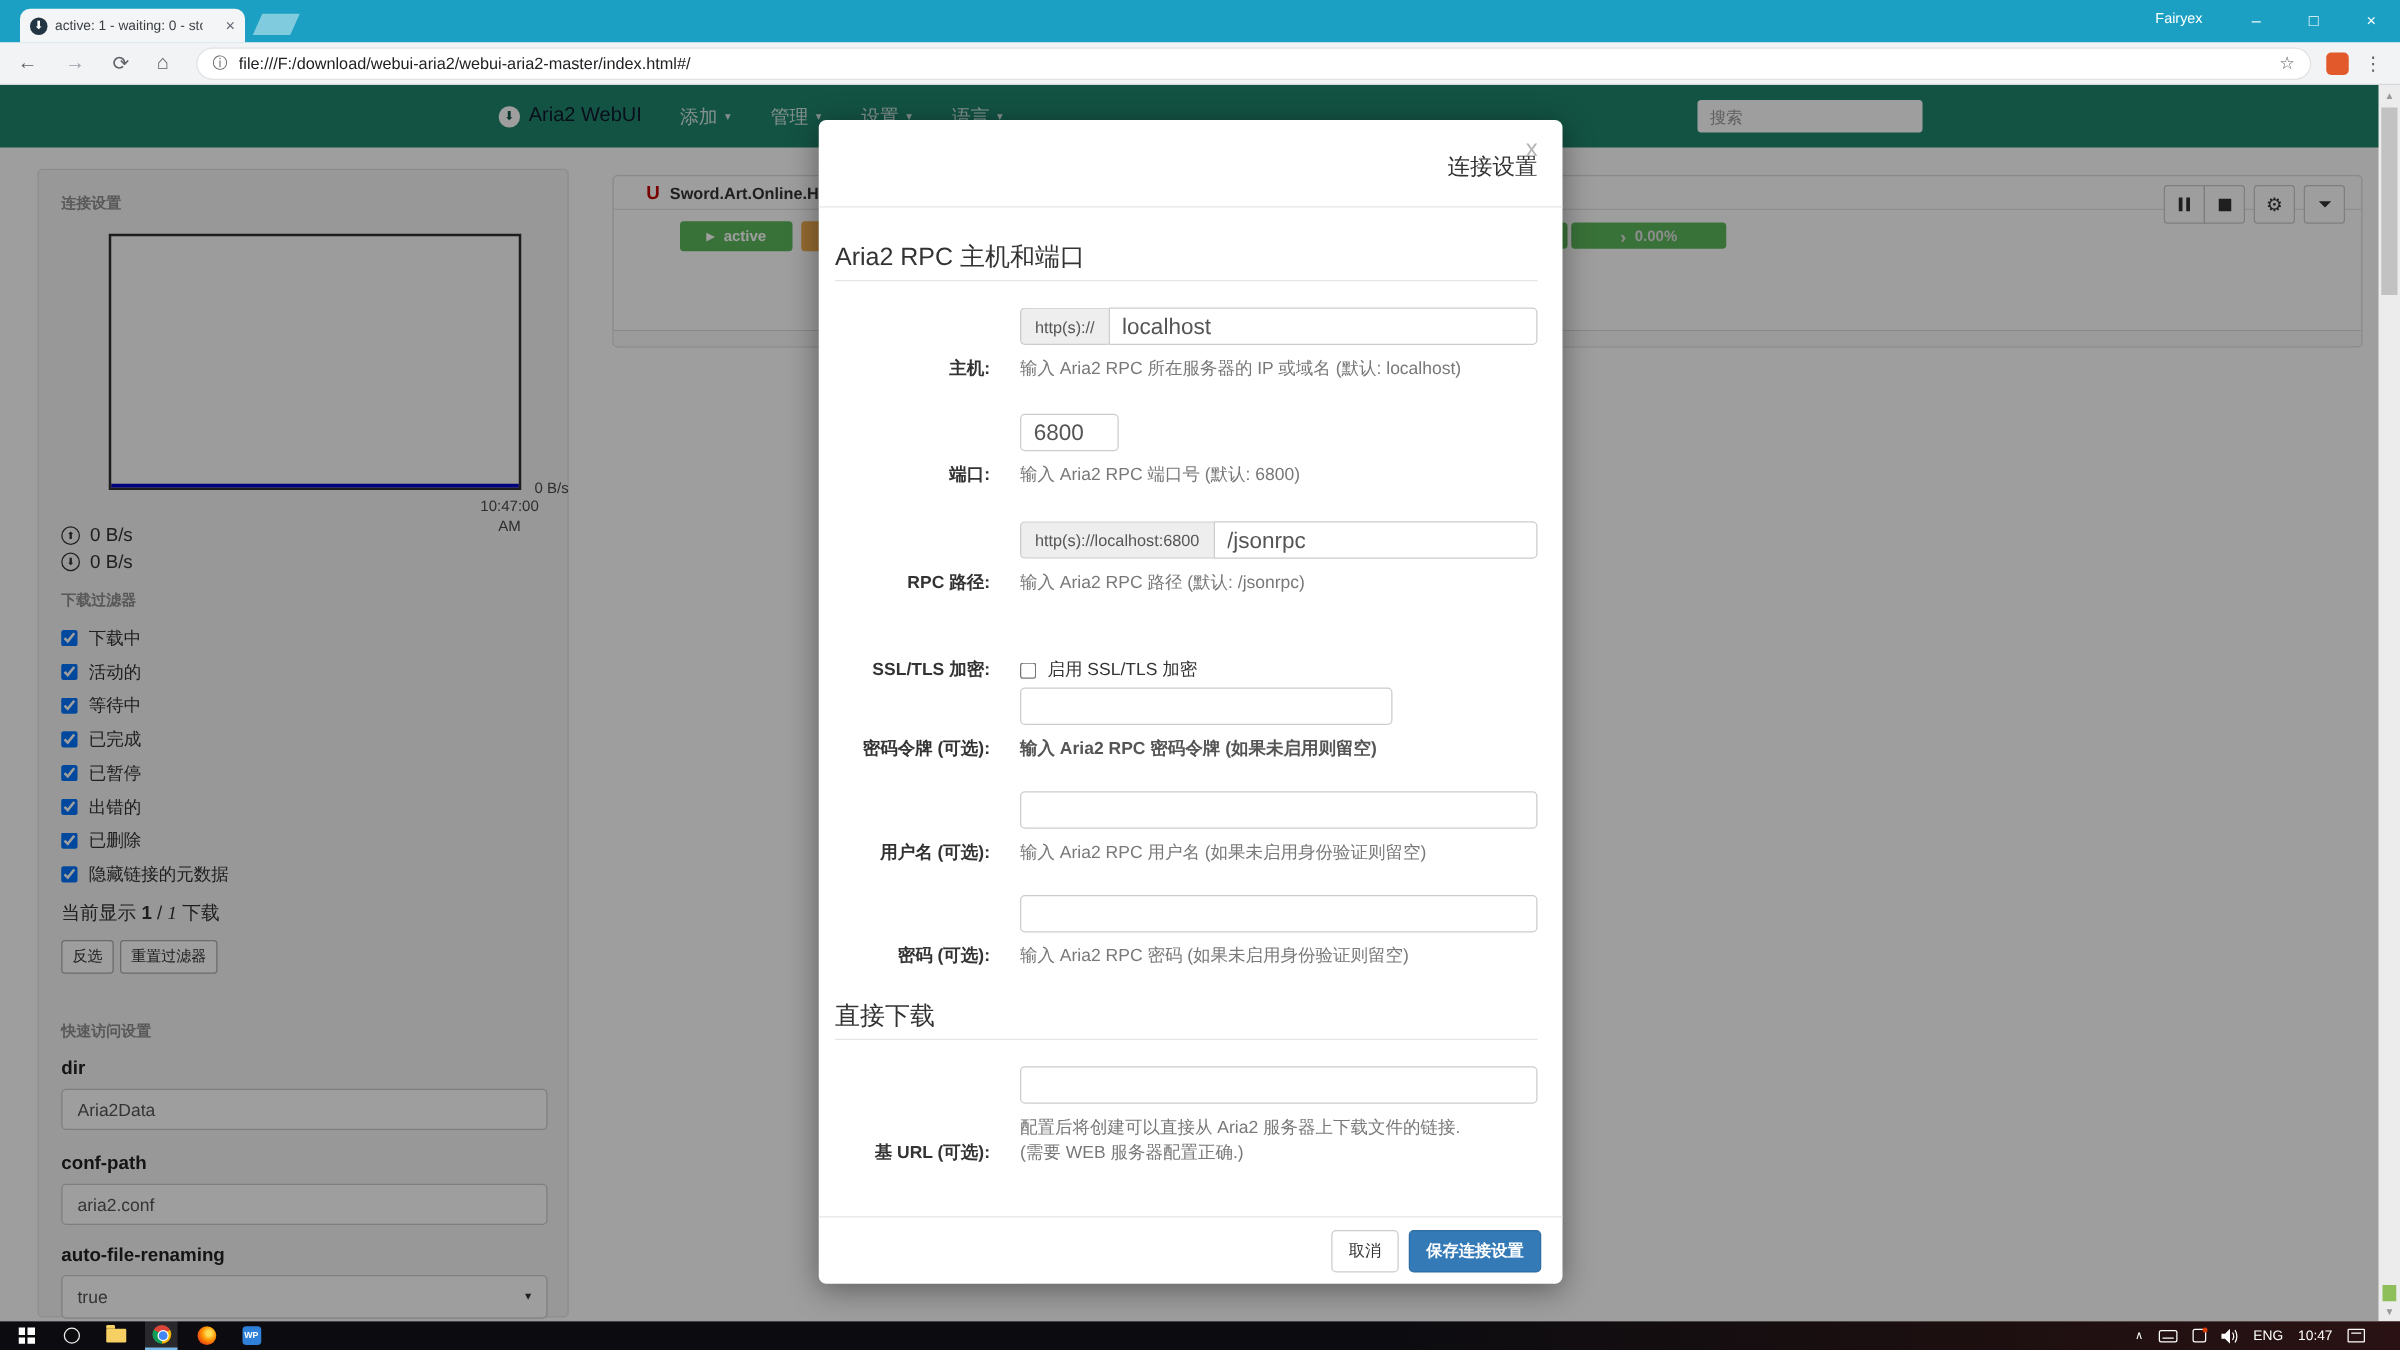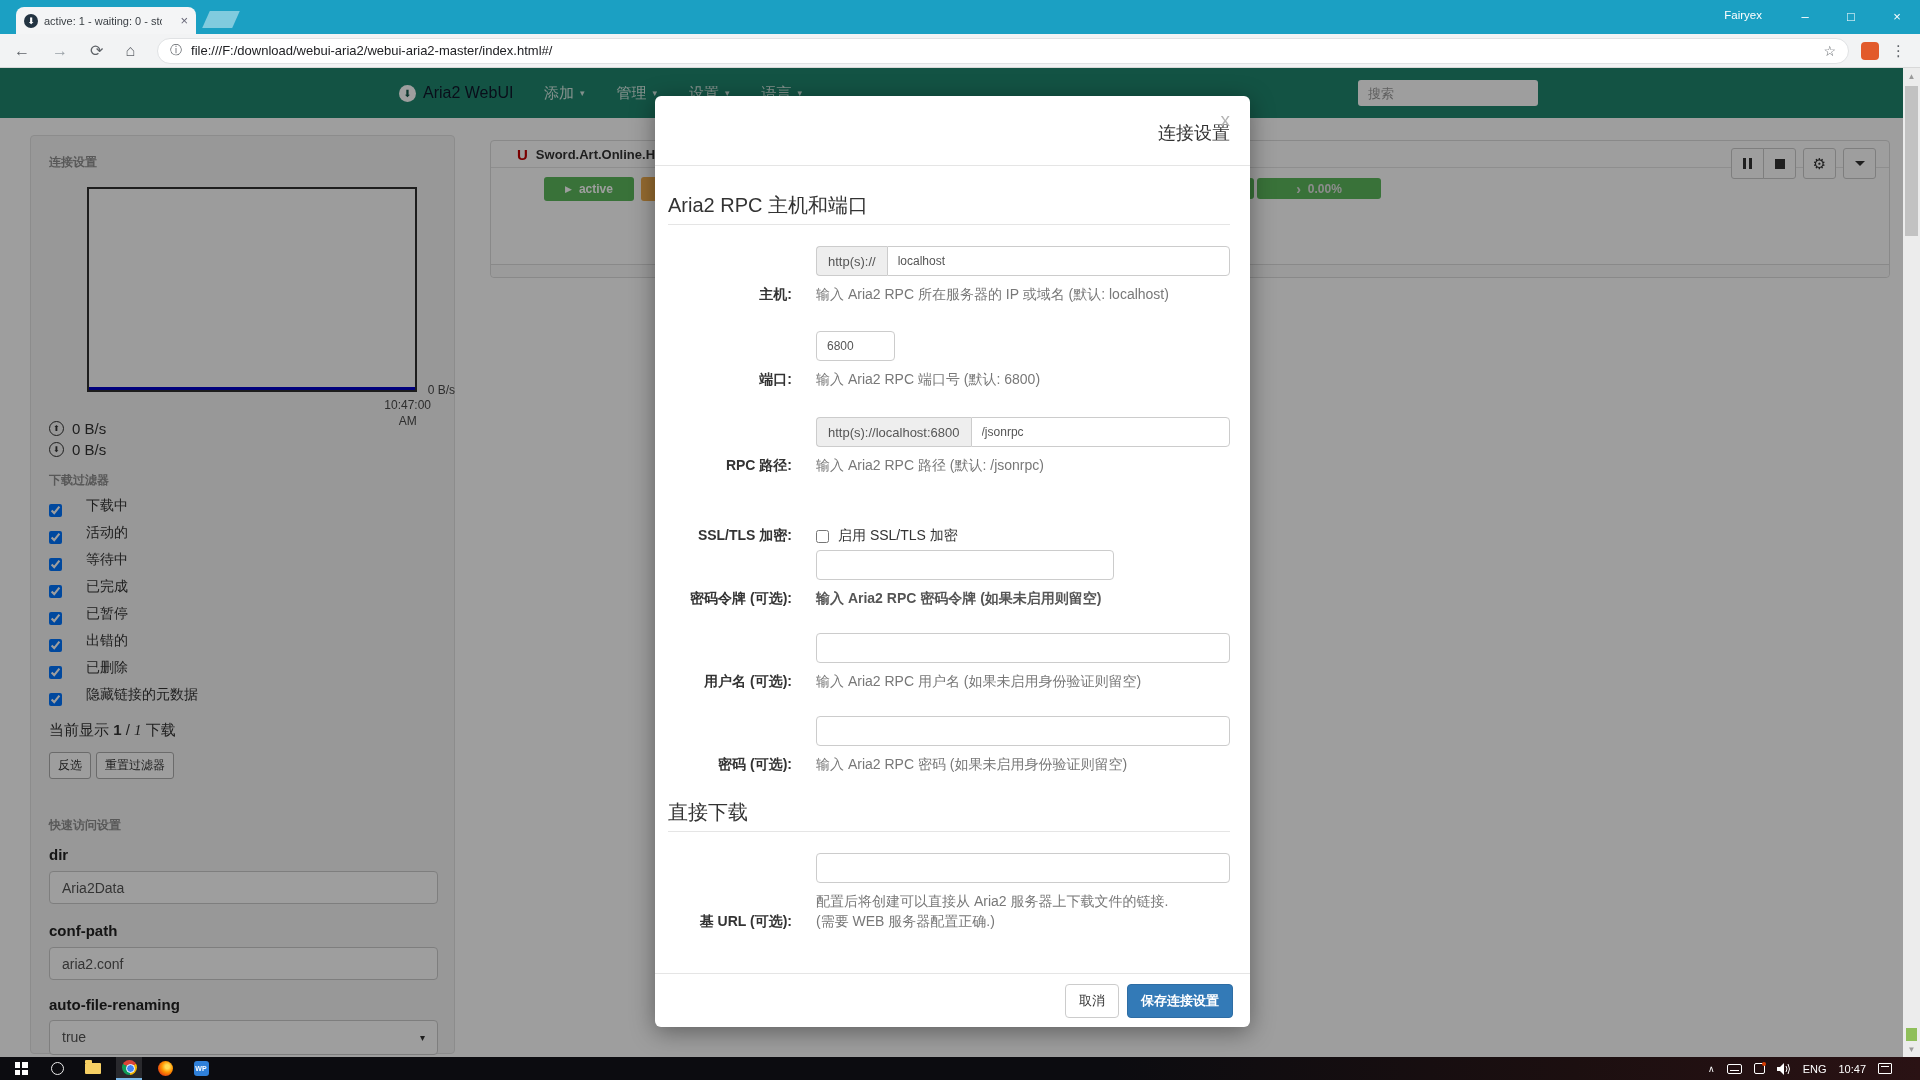--- a/index.html
+++ b/index.html
@@ -48,21 +48,21 @@
   .chart-wrap { margin:16px 0 0 38px; width:330px; height:205px; border:2px solid #2f2f2f; background:#fcfcfc; position:relative; }
   .chart-line { position:absolute; left:0; right:0; bottom:0; height:3px; background:#0000c8; }
   .chart-y0 { position:absolute; right:-40px; bottom:-7px; font-size:12px; color:#4a4a4a; }
   .chart-x { position:absolute; right:-16px; top:100%; margin-top:7px; font-size:12px; color:#4a4a4a; text-align:center; line-height:16px; }
   .speed-row { display:flex; align-items:center; gap:8px; font-size:15px; color:#333; }
   .speed-first { margin-top:28px; }
   .speed-next { margin-top:4px; }
   .speed-ico { width:15px; height:15px; border:1.5px solid #333; border-radius:50%; display:flex; align-items:center; justify-content:center; font-size:8px; color:#333; flex:none; }
   .filters-title { margin-top:14px; }
   .filter-list { margin-top:8px; }
-  .fil { display:flex; gap:24px; height:27px; font-size:14px; color:#333; }
+  .fil { display:flex; align-items:center; gap:9px; height:27px; font-size:14px; color:#333; }
   .showing { margin-top:8px; font-size:15px; color:#333; }
   .showing .cur { font-weight:bold; }
   .showing .tot { font-style:italic; font-family:"Liberation Serif","DejaVu Serif",serif; }
   .side-btns { margin-top:12px; display:flex; gap:5px; }
   .sbtn { font-size:12px; padding:4px 8px; border:1px solid #adadad; background:#fff; border-radius:3px; color:#333; font-family:inherit; }
   .quick-title { margin-top:38px; }
   .qhead { margin-top:12px; font-weight:bold; font-size:15px; color:#222; }
   .qhead2 { margin-top:18px; } .qhead3 { margin-top:16px; }
   .qin { margin-top:8px; width:389px; height:33px; border:1px solid #ccc; border-radius:4px; background:#fff; font-size:14px; color:#555; padding:0 12px; outline:none; font-family:inherit; display:block; }
   .qsel { position:relative; margin-top:7px; width:389px; height:35px; border:1px solid #ccc; border-radius:4px; background:#fff; font-size:14px; color:#555; padding:8px 12px; }
@@ -95,21 +95,21 @@
   .modal { position:absolute; left:655px; top:96px; width:595px; height:931px; background:#fff; border-radius:6px; box-shadow:0 5px 25px rgba(0,0,0,.4); z-index:10; }
   .modal-header { height:70px; border-bottom:1px solid #e5e5e5; padding:25px 20px 0 21px; position:relative; }
   .modal-title { font-size:18px; color:#333;text-align:right; }
   .modal-x { position:absolute; right:20px; top:13px; font-size:19px; color:#b4b4b4; }
   .modal-body { padding:0 20px 0 13px; }
   .sect { margin-top:26px; font-size:20px; color:#333; padding-bottom:5px; border-bottom:1px solid #e5e5e5; font-weight:normal; }
   .sect2 { margin-top:25px; }
   .frow { display:flex; align-items:flex-end; }
   .flabel { width:124px; text-align:right; font-weight:bold; font-size:14px; color:#333; padding-top:6px; flex:none; }
   .fctrl { margin-left:24px; flex:1; }
-  .tin { height:30px; border:1px solid #ccc; border-radius:4px; font-size:12px; color:#555; padding:0 10px; background:#fff; outline:none; font-family:inherit; display:block; width:100%; }
+  .tin { height:30px; border:1px solid #ccc; border-radius:4px; font-size:18px; color:#555; padding:0 10px; background:#fff; outline:none; font-family:inherit; display:block; width:100%; }
   .igroup { display:flex; }
   .iaddon { background:#eee; border:1px solid #ccc; border-right:none; border-radius:4px 0 0 4px; font-size:13px; color:#555; display:flex; align-items:center; padding:0 11px; height:30px; white-space:nowrap; flex:none; }
   .igroup .tin { border-radius:0 4px 4px 0; flex:1; width:auto; }
   .help { margin-top:8px; font-size:14px; color:#787878; line-height:20px; }
   .help-bold { font-weight:bold; color:#555; }
   .chkrow { display:flex; align-items:center; gap:9px; padding-top:5px; font-size:14px; color:#333; }
   .modal-footer { position:absolute; bottom:0; left:0; right:0; height:54px; border-top:1px solid #e5e5e5; display:flex; justify-content:flex-end; align-items:center; padding:0 17px; gap:8px; }
   .btn { font-size:13px; border-radius:4px; padding:7px 13px; border:1px solid #ccc; background:#fff; color:#333; font-family:inherit; }
   .btn-primary { background:#337ab7; border-color:#2e6da4; color:#fff; font-weight:bold; }
 

